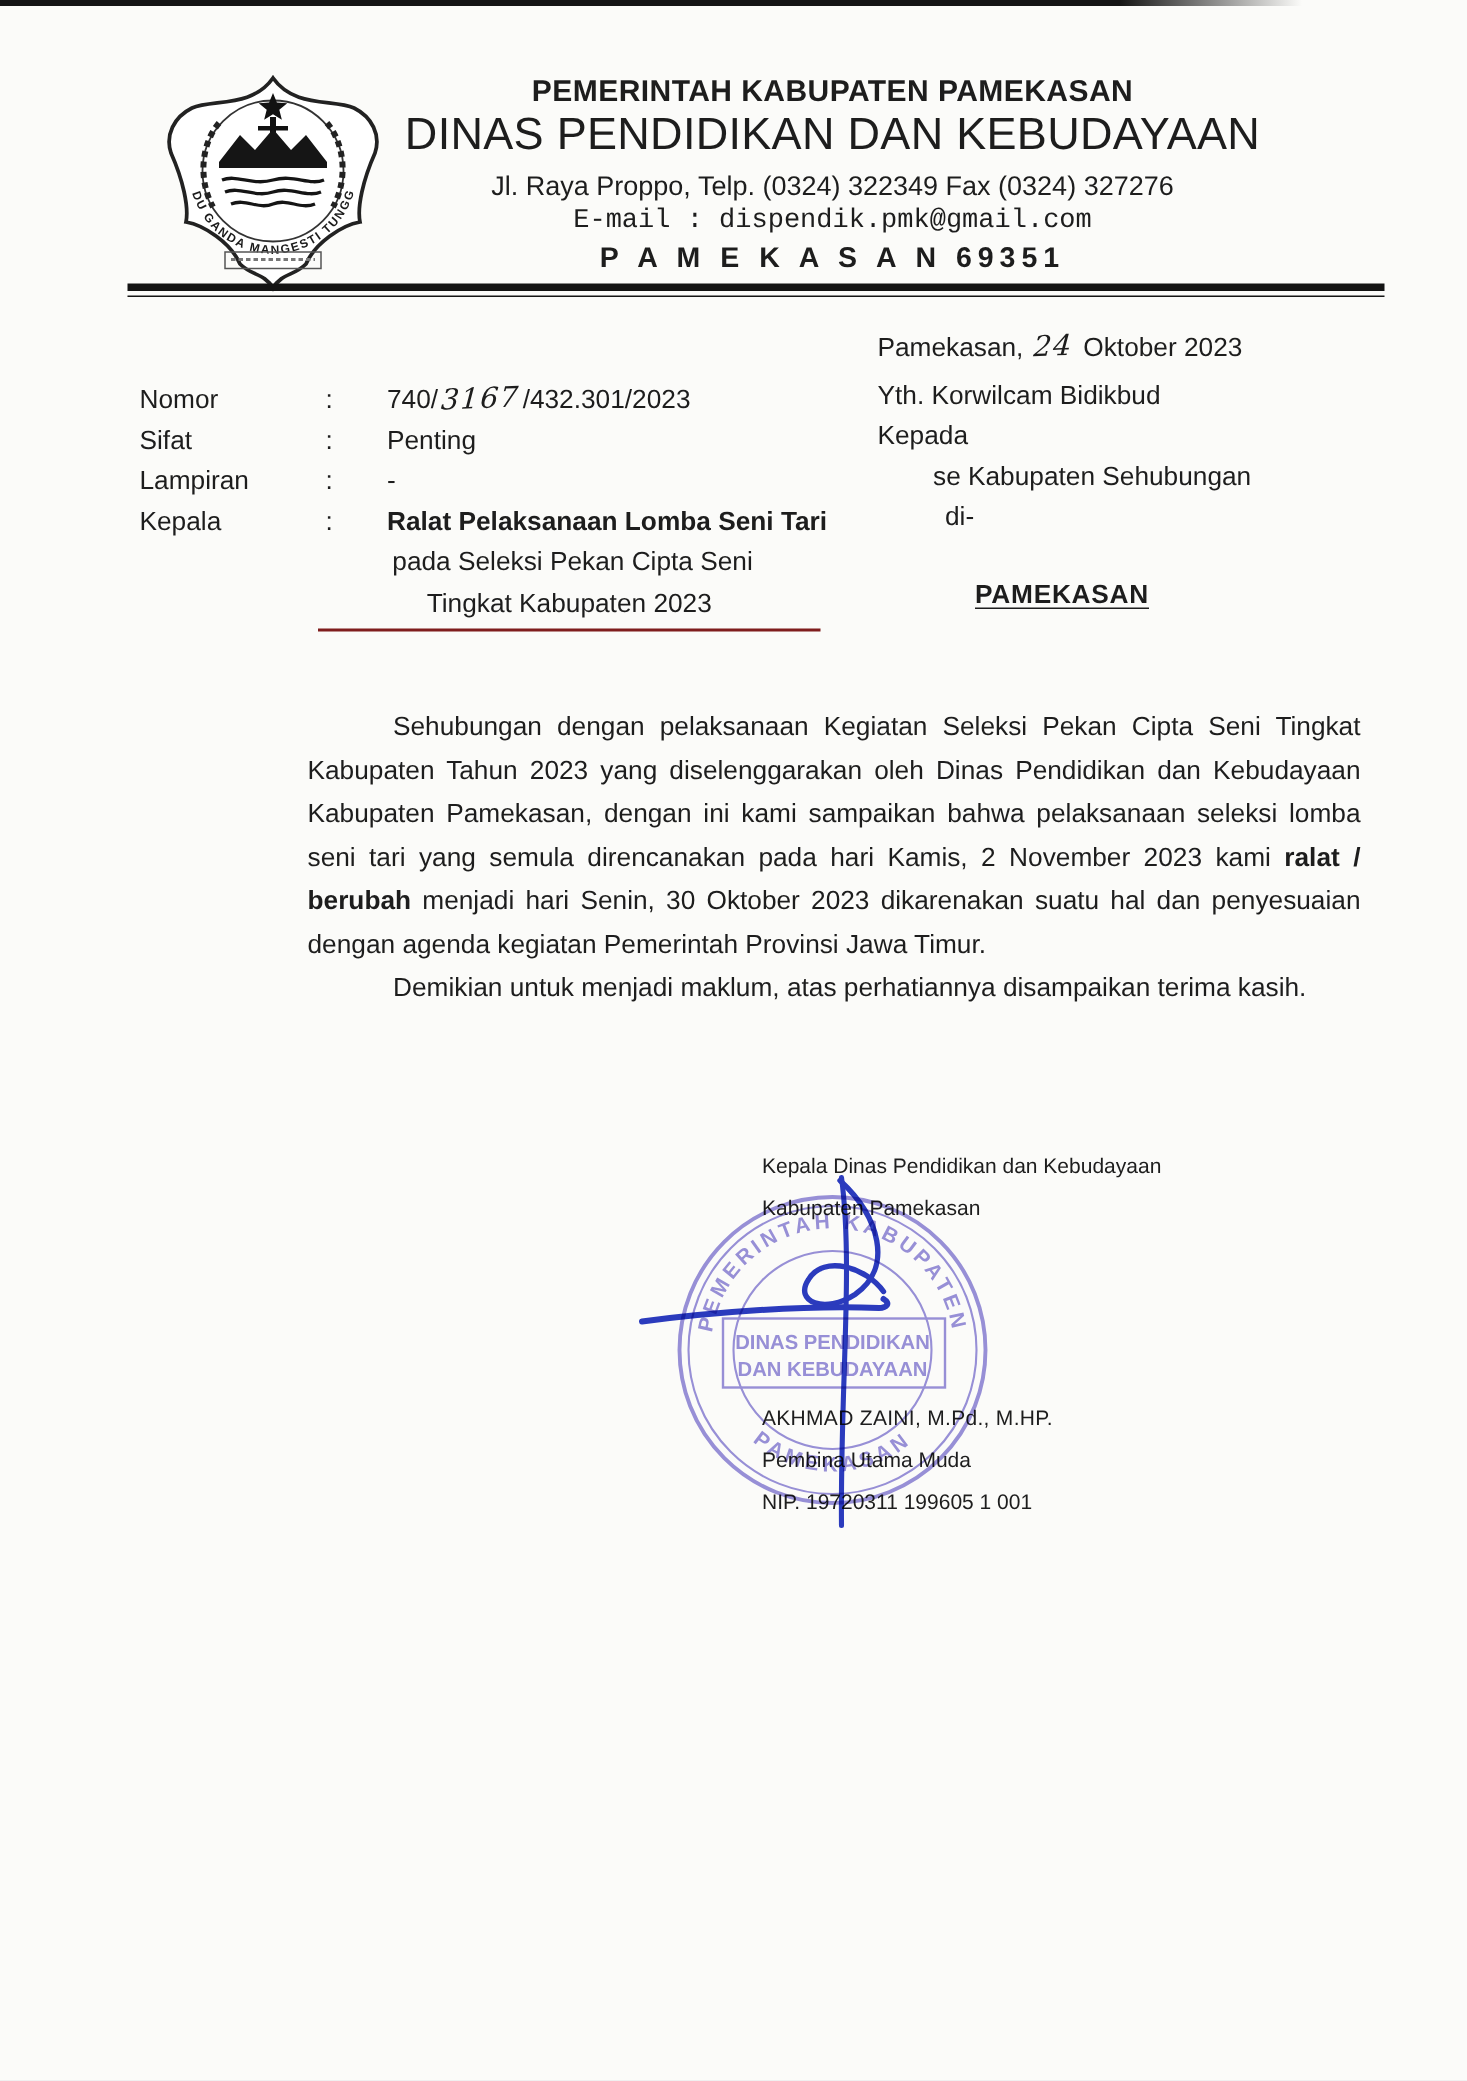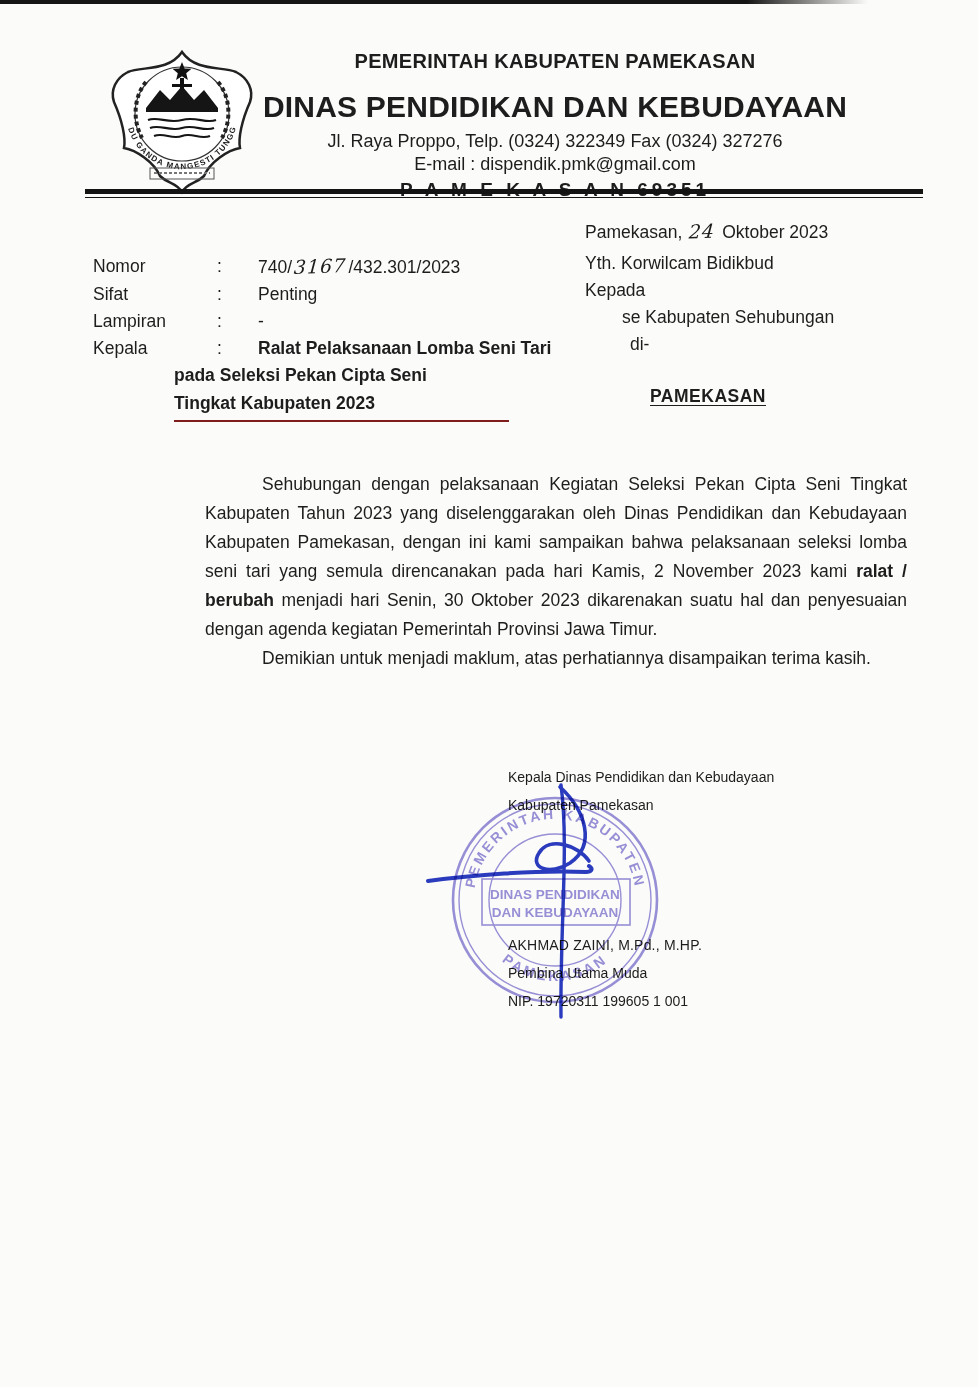--- a/index.html
+++ b/index.html
@@ -12,37 +12,37 @@
     background:var(--paper); overflow:hidden;
     font-family:"Liberation Sans", sans-serif; color:var(--ink);
   }
   
   .scan-edge{position:absolute;top:0;left:0;width:868px;height:4px;
     background:linear-gradient(to right,#151515 86%,rgba(20,20,20,0) 100%);}
   
   .logo{position:absolute;left:98px;top:46px;width:168px;height:150px;}
   .lh-text{position:absolute;left:250px;top:50px;width:610px;text-align:center;line-height:1.15;}
   .lh1{font-size:20px;font-weight:bold;letter-spacing:.3px;}
-  .lh2{font-size:30px;font-weight:bold;margin-top:17px;letter-spacing:.2px;}
+  .lh2{font-size:30px;font-weight:normal;margin-top:0;letter-spacing:.2px;}
   .lh3{font-size:18px;margin-top:6px;}
-  .lh4{font-size:18px;margin-top:3px;}
+  .lh4{font-size:18px;margin-top:3px;font-family:Liberation Mono, monospace;}
   .lh5{font-size:19px;font-weight:bold;margin-top:4px;letter-spacing:4px;}
   .rule{position:absolute;top:189px;left:85px;width:838px;height:9px;
     border-top:5px solid #141414;border-bottom:1px solid #141414;}
   
   .dateline{position:absolute;left:585px;top:220px;font-size:17.5px;}
   .hand{font-family:"DejaVu Serif", serif;font-style:italic;font-size:19px;
     display:inline-block;transform:rotate(-2deg) skewX(-6deg);letter-spacing:1px;padding:0 2px;}
   .fields{position:absolute;left:93px;top:253px;font-size:17.5px;line-height:27px;}
   .frow{display:flex;gap:24px;}
   .flabel{width:100px;}
   .fcolon{width:17px;}
   .fval{}
   .perihal-val{font-weight:bold;}
-  .perihal-cont{margin-left:81px;font-weight:bold;line-height:27.5px;}
+  .perihal-cont{margin-left:119px;font-weight:normal;line-height:27.5px;text-align:center;}
   .perihal-underline{display:block;width:335px;border-bottom:2px solid #7f1d1d;padding-bottom:3px;}
   .recipient{position:absolute;left:585px;top:250px;font-size:17.5px;line-height:27px;}
   .r-ind1{padding-left:37px;}
   .r-ind2{padding-left:45px;}
   .r-city{margin-top:25px;margin-left:65px;font-weight:bold;text-decoration:underline;
     text-underline-offset:3px;letter-spacing:.5px;}
   
   .letter-body{position:absolute;left:205px;top:470px;width:702px;
     font-size:17.5px;line-height:29px;text-align:justify;}
   .letter-body p{text-indent:57px;}

